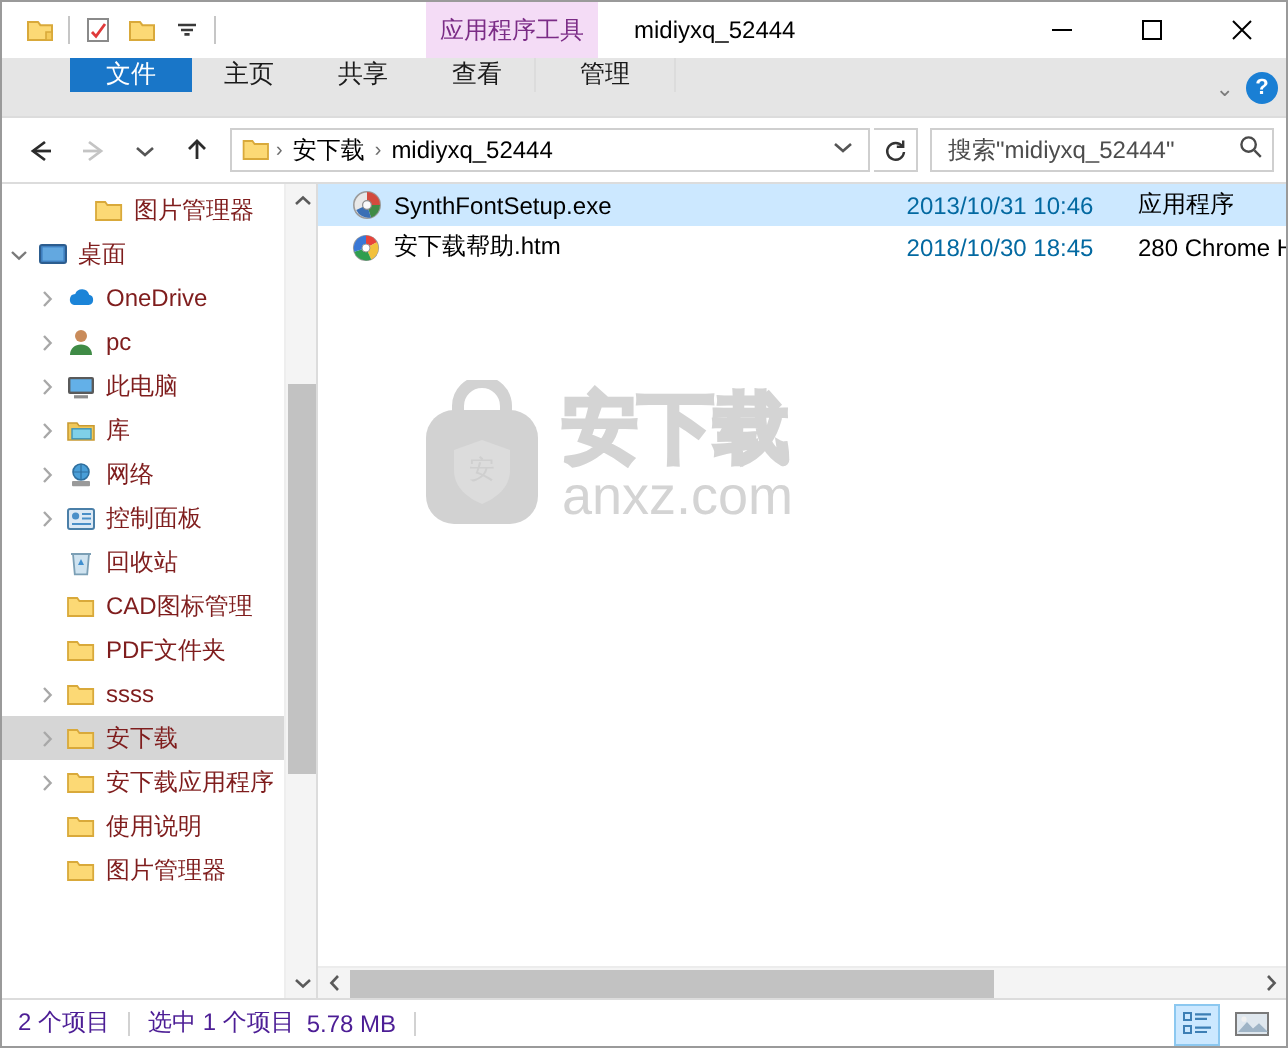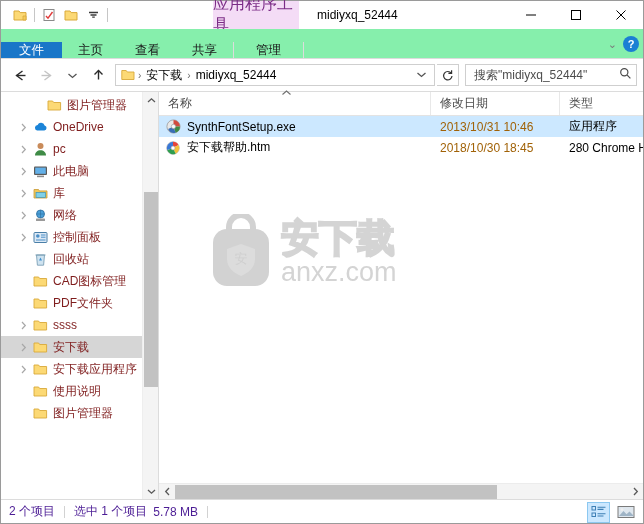--- a/index.html
+++ b/index.html
@@ -32,21 +32,21 @@
     width: 22px; height: 22px;
     display: flex; align-items: center; justify-content: center;
   }
   .sep-v { width: 1px; height: 14px; background: #c6c6c6; margin: 0 3px; }
   .ctx-tab-label {
     position: absolute;
     left: 212px; top: 0;
     width: 86px; height: 28px;
     background: #f4dcf6;
     color: #7b2c86;
-    font-size: 16px;
+    font-size: 12px;
     display: flex; align-items: center; justify-content: center;
   }
   .win-title {
     position: absolute; left: 316px; top: 0; height: 28px;
     display: flex; align-items: center;
     font-size: 12px; color: #000;
   }
   .caption-btns {
     position: absolute; right: 0; top: 0;
     display: flex; height: 28px;
@@ -54,23 +54,24 @@
   .cap-btn {
     width: 45px; height: 28px;
     display: flex; align-items: center; justify-content: center;
     font-size: 13px; color: #000;
   }
   .cap-btn svg { display: block; }
 
   
   .ribbon-tabs {
     height: 30px; flex: 0 0 30px;
-    display: flex; align-items: flex-end;
-    background: #86efac;
-    position: relative;
+    display: flex; align-items: flex-start;
+    background: #e5e5e5;
+    position: relative;
+    padding-left: 34px;
   }
   .tab {
     padding: 0 16px;
     display: flex; align-items: center; justify-content: center;
     font-size: 12.5px; color: #1a1a1a;
   }
   .tab.file {
     background: #1976c8; color: #fff;
     padding: 0 18px;
   }
@@ -224,24 +225,24 @@
     color: #707070; font-size: 10px;
   }
   .file-list { flex: 1 1 auto; position: relative; overflow: hidden; }
   .file-row {
     height: 21px;
     display: flex; align-items: center;
     font-size: 12px;
     white-space: nowrap;
   }
   .file-row.selected { background: #cce8ff; }
-  .fr-name { width: 272px; flex: 0 0 272px; display: flex; align-items: center; padding-left: 4px; overflow: hidden; }
+  .fr-name { width: 272px; flex: 0 0 272px; display: flex; align-items: center; padding-left: 14px; overflow: hidden; }
   .fr-icon { width: 20px; flex: 0 0 20px; display: flex; align-items: center; justify-content: center; }
   .fr-text { padding-left: 4px; }
-  .fr-date { width: 129px; flex: 0 0 129px; padding-left: 9px; color: #a16207; }
+  .fr-date { width: 129px; flex: 0 0 129px; padding-left: 9px; color: #0369a1; text-align: center; }
   .fr-type { flex: 1 1 auto; padding-left: 9px; color: #000000; overflow: hidden; }
 
   
   .watermark {
     position: absolute;
     left: 48px; top: 98px;
     display: flex; align-items: center;
     pointer-events: none;
     opacity: 1;
   }
@@ -341,22 +342,22 @@
         <svg width="12" height="12" viewBox="0 0 12 12">
             <path d="M1.5 1.5l9 9M10.5 1.5l-9 9" stroke="#000" stroke-width="1"></path>
           </svg>
       </div>
     </div>
   </div>
 
   <div class="ribbon-tabs">
     <div class="tab file">文件</div>
     <div class="tab">主页</div>
+    <div class="tab">共享</div>
     <div class="tab">查看</div>
-    <div class="tab">共享</div>
     <div class="tab ctx">管理</div>
     <div class="ribbon-underline"></div>
     <div class="help-row">
       <span class="chev-down-small">⌄</span>
       <span class="help-circle">?</span>
     </div>
   </div>
 
   <div class="navbar">
     <div class="nav-btn">
@@ -428,20 +429,35 @@
             <span style="width: 28px; flex: 0 0 28px;"></span>
             <span class="chev"></span>
             <span class="tree-icon">
               <svg width="15" height="13" viewBox="0 0 15 13">
                 <path d="M1 2h4.6l1.1 1.5H13.6V11H1z" fill="#fcd975" stroke="#d9a93a" stroke-width="0.9"></path>
               </svg>
             </span>
             <span class="tree-label">图片管理器</span>
           </div>
           <div class="tree-item">
+            <span style="width: 0px; flex: 0 0 0px;"></span>
+            <span class="chev">
+              <svg width="9" height="7" viewBox="0 0 9 7">
+                <path d="M1 2l3.5 3.3L8 2" fill="none" stroke="#7a7a7a" stroke-width="1.2"></path>
+              </svg>
+            </span>
+            <span class="tree-icon">
+              <svg width="15" height="13" viewBox="0 0 15 13">
+                <rect x="1" y="1.5" width="13" height="9" rx="1" fill="#3f7fbf" stroke="#2c5d8f" stroke-width="1"></rect>
+                <rect x="2.3" y="2.7" width="10.4" height="6.6" fill="#63a8e0"></rect>
+              </svg>
+            </span>
+            <span class="tree-label">桌面</span>
+          </div>
+          <div class="tree-item">
             <span style="width: 14px; flex: 0 0 14px;"></span>
             <span class="chev">
               <svg width="7" height="9" viewBox="0 0 7 9">
                 <path d="M2 1l3.3 3.5L2 8" fill="none" stroke="#a8a8a8" stroke-width="1.2"></path>
               </svg>
             </span>
             <span class="tree-icon">
               <svg width="15" height="12" viewBox="0 0 15 12">
                 <path d="M4 9.5h7.3a2.6 2.6 0 0 0 .3-5.1A3.7 3.7 0 0 0 4.6 4 2.8 2.8 0 0 0 4 9.5z" fill="#1b84d8"></path>
               </svg>
@@ -631,36 +647,20 @@
         <div class="sb-arrow bot">
           <svg width="9" height="7" viewBox="0 0 9 7">
               <path d="M1 2l3.5 3.2L8 2" fill="none" stroke="#5a5a5a" stroke-width="1.3"></path>
             </svg>
         </div>
       </div>
     </div>
 
     <div class="content">
 
-      <div class="col-head">
-        <div class="col c-name">
-          <span>名称</span>
-          <span class="sort-caret">
-            <svg width="11" height="7" viewBox="0 0 11 7">
-                <path d="M1.5 5.5L5.5 2l4 3.5" fill="none" stroke="#707070" stroke-width="1.1"></path>
-              </svg>
-          </span>
-        </div>
-        <div class="col c-date">
-          <span>修改日期</span>
-        </div>
-        <div class="col c-type">
-          <span>类型</span>
-        </div>
-      </div>
 
       <div class="file-list">
 
         <div class="file-row selected">
           <div class="fr-name">
             <span class="fr-icon">
               <svg width="15" height="15" viewBox="0 0 15 15">
                 <circle cx="7.5" cy="7.5" r="6.6" fill="#e8e8e8" stroke="#9b9b9b" stroke-width="0.8"></circle>
                 <path d="M7.5 1A6.5 6.5 0 0 1 14 7.5H7.5z" fill="#d24b3e"></path>
                 <path d="M7.5 7.5H14A6.5 6.5 0 0 1 9.5 13.7z" fill="#3f8b46"></path>

